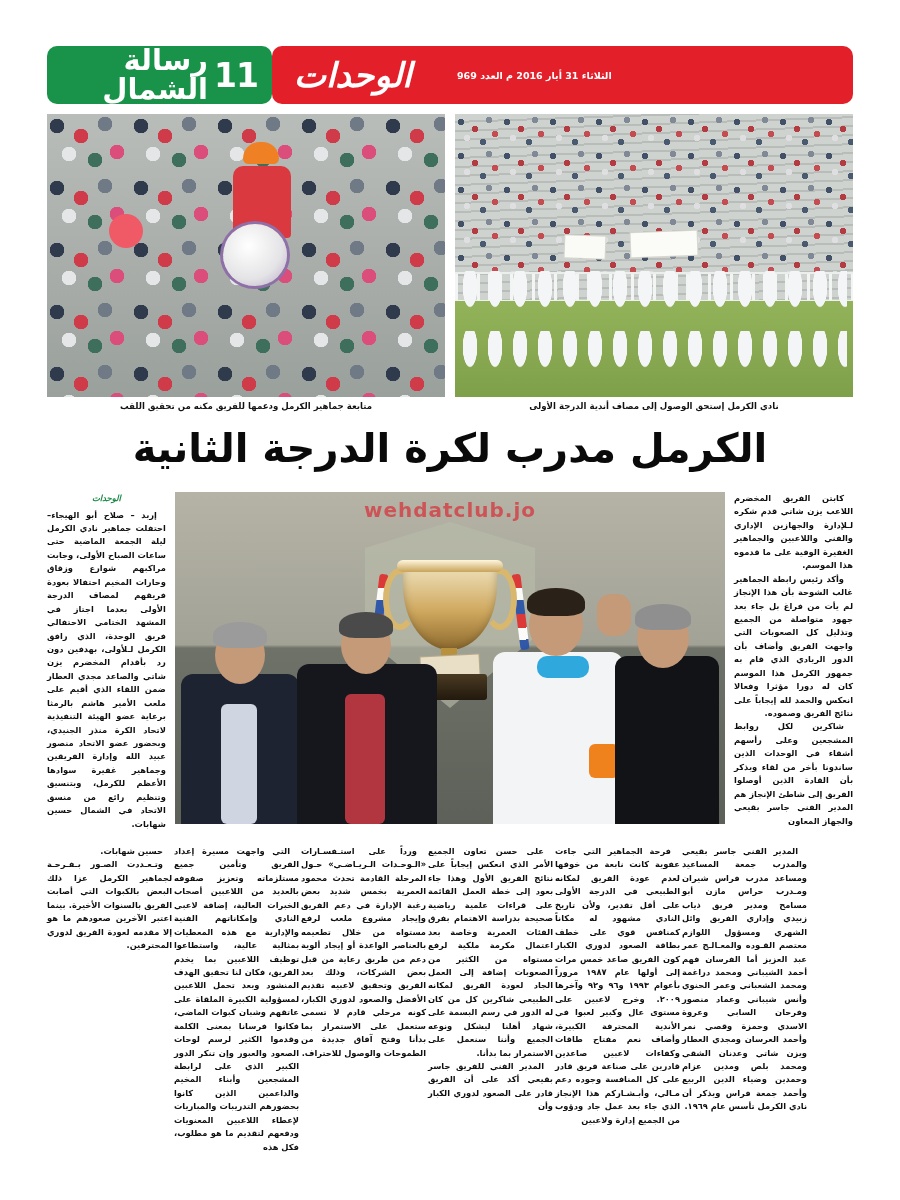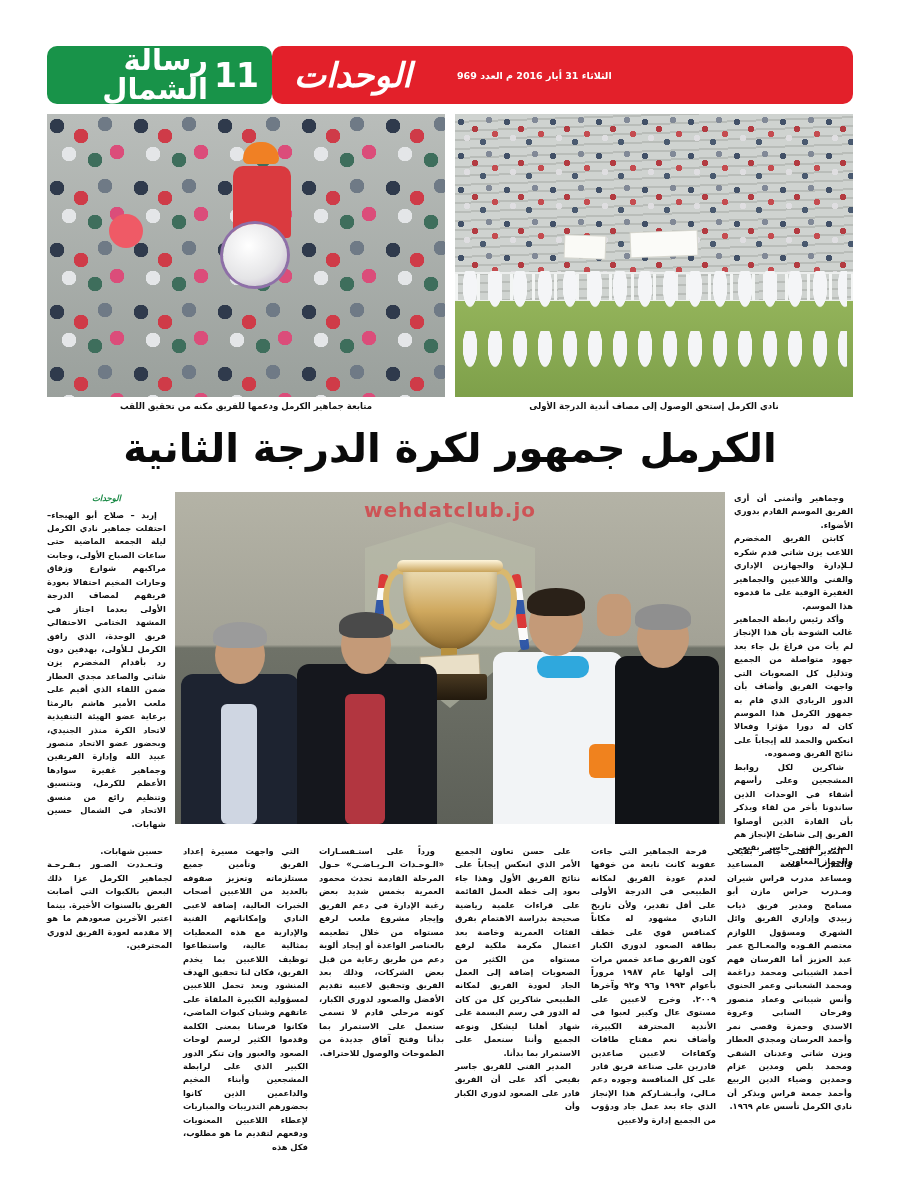--- a/index.html
+++ b/index.html
@@ -156,21 +156,21 @@
   .ribbon.r{right:-20px;transform:rotate(-7deg);}
   .person{position:absolute;bottom:0;}
   .p-head{position:absolute;border-radius:50%;background:#c49a78;}
   .p-hair{position:absolute;border-radius:50% 50% 30% 30%;background:#9b9b9b;}
   .p-body{position:absolute;border-radius:12px 12px 0 0;}
   .mp-caption{position:absolute;left:0;width:540px;text-align:center;
     font-size:8.4px;font-weight:bold;color:#131313;}
 
   
   .lower{position:absolute;left:47px;top:845px;width:806px;height:320px;
-    display:flex;flex-direction:row-reverse;gap:11px;}
+    display:flex;flex-direction:row-reverse;gap:2px;}
   .lcol{width:125px;font-size:8.3px;line-height:1.62;text-align:justify;
     font-weight:bold;color:#101010;}
   .lcol p{margin:0;text-indent:9px;}
 </style>
 </head>
 <body>
 
 <div class="page">
 
   <div class="masthead">
@@ -207,21 +207,21 @@
         <div class="team-row"></div>
       </div>
     </div>
   </div>
 
   <div class="cap-row">
     <div class="cap">متابعة جماهير الكرمل ودعمها للفريق مكنه من تحقيق اللقب</div>
     <div class="cap">نادي الكرمل إستحق الوصول إلى مصاف أندية الدرجة الأولى</div>
   </div>
 
-  <div class="headline">الكرمل جمهور لكرة الدرجة الثانية</div>
+  <div class="headline">الكرمل مدرب لكرة الدرجة الثانية</div>
 
   <div class="upper">
 
     <div class="col side-col">
       <div class="byline">الوحدات</div>
       <p>إربد – صلاح أبو الهيجاء– احتفلت جماهير نادي الكرمل ليلة الجمعة الماضية حتى ساعات الصباح الأولى، وجابت مراكبهم شوارع وزقاق وحارات المخيم احتفالا بعودة فريقهم لمصاف الدرجة الأولى بعدما اجتاز في المشهد الختامي الاحتفالي فريق الوحدة، الذي رافق الكرمل لـلأولى، بهدفين دون رد بأقدام المخضرم يزن شاتي والصاعد مجدي العطار ضمن اللقاء الذي أقيم على ملعب الأمير هاشم بالرمثا برعاية عضو الهيئة التنفيذية لاتحاد الكرة منذر الجنيدي، وبحضور عضو الاتحاد منصور عبيد الله وإدارة الفريقين وجماهير غفيرة سوادها الأعظم للكرمل، وبتنسيق وتنظيم رائع من منسق الاتحاد في الشمال حسين شهابات.</p>
     </div>
 
     <div class="mainphoto">
       <div class="mp-wall"></div>
@@ -264,21 +264,20 @@
       </div>
 
       <div class="person" style="left:440px;bottom:0;width:104px;height:238px;">
         <div class="p-body" style="left:0;bottom:0;width:104px;height:168px;background:#111317;"></div>
         <div class="p-head" style="left:22px;bottom:156px;width:52px;height:60px;"></div>
         <div class="p-hair" style="left:20px;bottom:194px;width:56px;height:26px;background:#8f8f8f;"></div>
       </div>
     </div>
 
     <div class="col side-col">
-      <p>وجماهير وأتمنى أن أرى الفريق الموسم القادم بدوري الأضواء.</p>
       <p>كابتن الفريق المخضرم اللاعب يزن شاتي قدم شكره لـلإدارة والجهازين الإداري والفني واللاعبين والجماهير الغفيرة الوفية على ما قدموه هذا الموسم.</p>
       <p>وأكد رئيس رابطة الجماهير غالب الشوحة بأن هذا الإنجاز لم يأت من فراغ بل جاء بعد جهود متواصلة من الجميع وتذليل كل الصعوبات التي واجهت الفريق وأضاف بأن الدور الريادي الذي قام به جمهور الكرمل هذا الموسم كان له دورا مؤثرا وفعالا انعكس والحمد لله إيجاباً على نتائج الفريق وصموده.</p>
       <p>شاكرين لكل روابط المشجعين وعلى رأسهم أشقاء في الوحدات الذين ساندونا بأخر من لقاء وبذكر بأن القادة الذين أوصلوا الفريق إلى شاطئ الإنجاز هم المدير الفني جاسر بقيعي والجهاز المعاون</p>
     </div>
   </div>
 
 
   <div class="lower">
     <div class="lcol">
       <p>حسين شهابات.</p>

